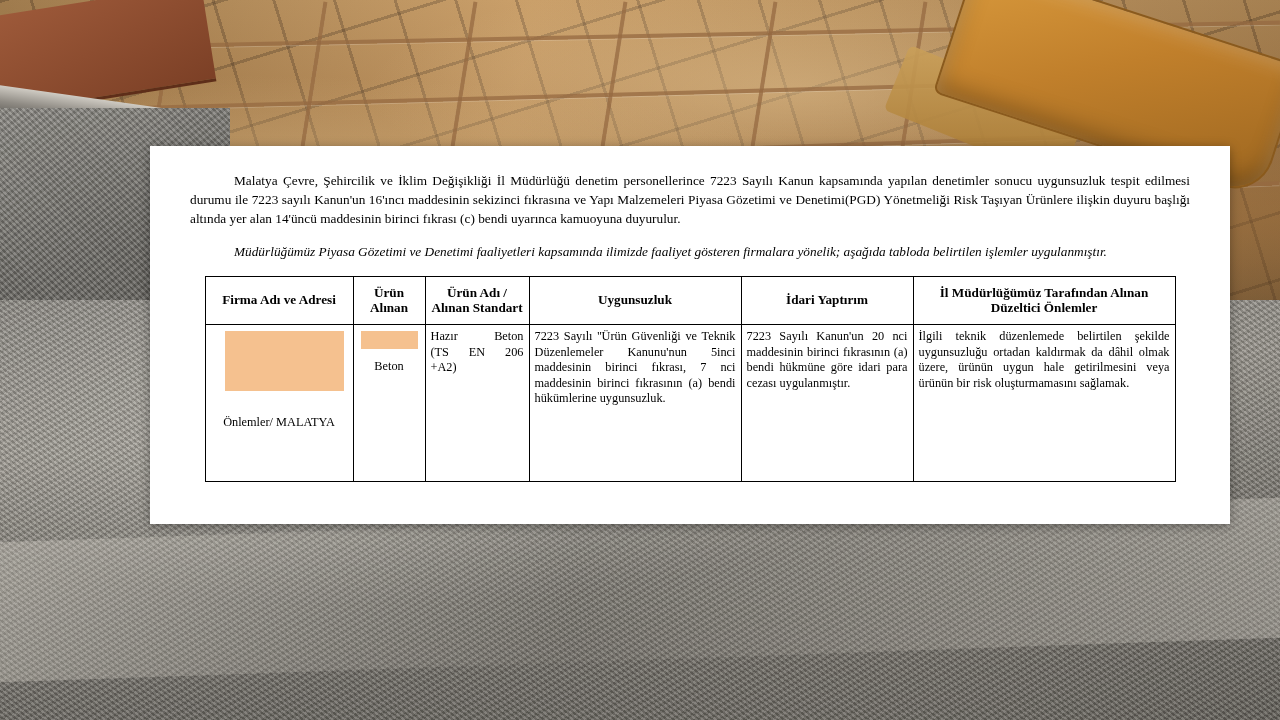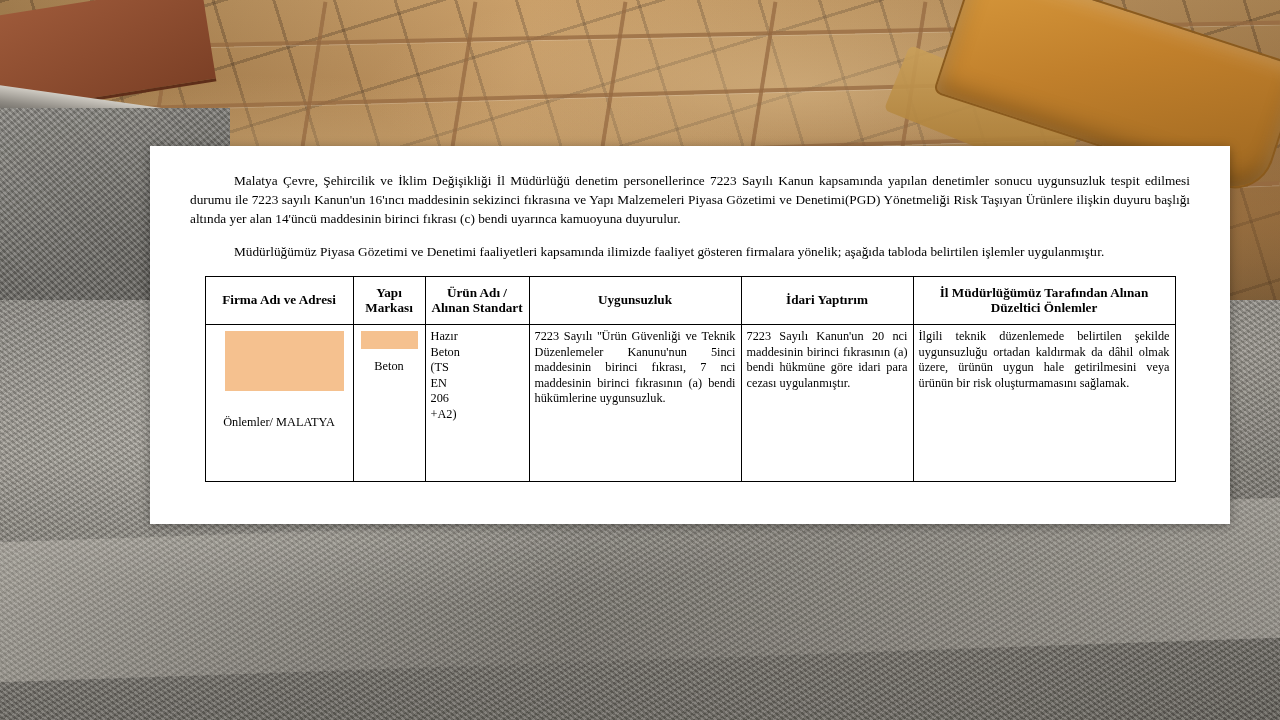--- a/index.html
+++ b/index.html
@@ -136,21 +136,21 @@
 
   .para {
     font-size: 13.3px;
     line-height: 1.42;
     color: #000;
     text-align: justify;
     margin: 0 0 10px 0;
     text-indent: 44px;
   }
 
-  .para.second { text-indent: 44px; margin-top: 14px; }
+  .para.second { text-indent: 44px; margin-top: 14px; font-style: italic; }
 
   
   table.pgd {
     border-collapse: collapse;
     margin: 14px auto 0 auto;
     width: 920px;
     table-layout: fixed;
   }
 
   table.pgd th, table.pgd td {
@@ -195,21 +195,20 @@
     height: 18px;
     margin: 2px 2px 10px 2px;
   }
 
   .cell-center { text-align: center; }
   .cell-just { text-align: justify; }
 
   .hazir-line {
     display: flex;
     justify-content: space-between;
-    flex-direction: column;
   }
 </style>
 </head>
 <body>
 
 <div id="stage">
 
   <div class="bg">
     <div class="bg-top"></div>
     <div class="bg-top-sand"></div>
@@ -246,21 +245,21 @@
           <col class="col-firma">
           <col class="col-marka">
           <col class="col-urun">
           <col class="col-uygun">
           <col class="col-idari">
           <col class="col-onlem">
         </colgroup>
         <thead>
           <tr>
             <th>Firma Adı ve Adresi</th>
-            <th>Yapı Markası</th>
+            <th>Ürün Alınan</th>
             <th>Ürün Adı / Alınan Standart</th>
             <th>Uygunsuzluk</th>
             <th>İdari Yaptırım</th>
             <th>İl Müdürlüğümüz Tarafından Alınan Düzeltici Önlemler</th>
           </tr>
         </thead>
         <tbody>
           <tr>
             <td class="cell-center">
               <span class="redact redact-firma"></span>

